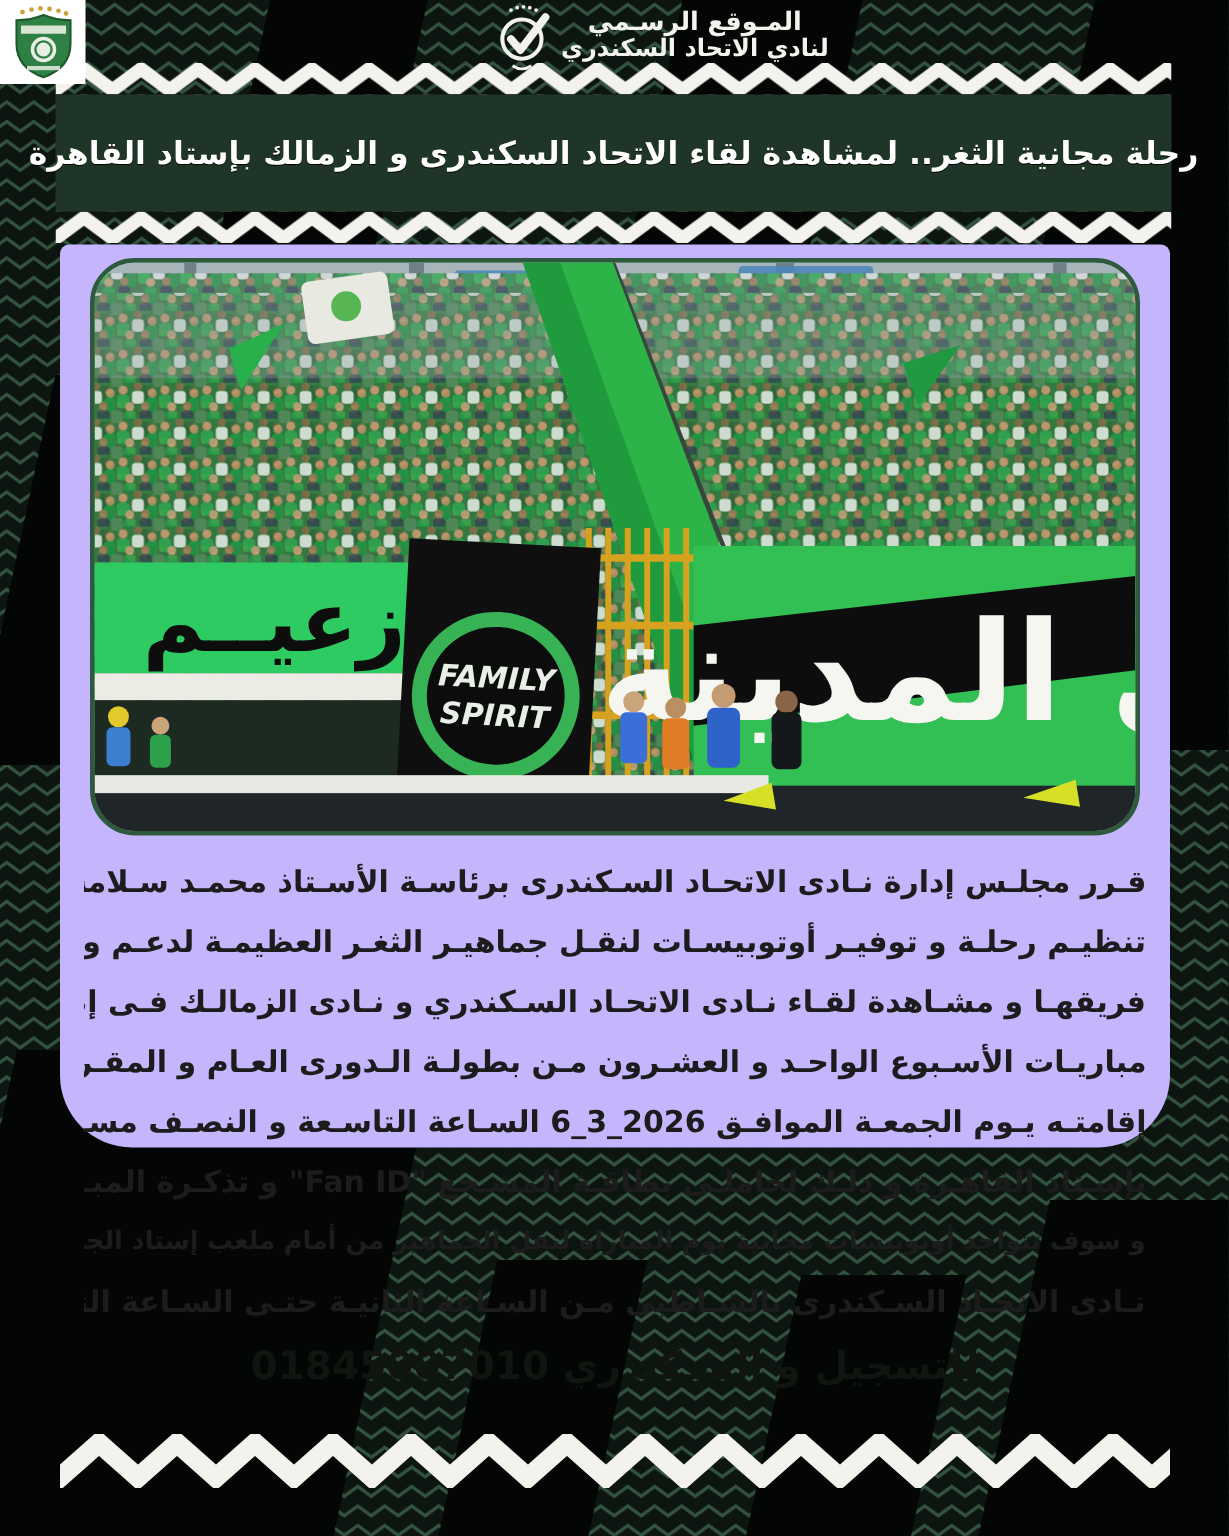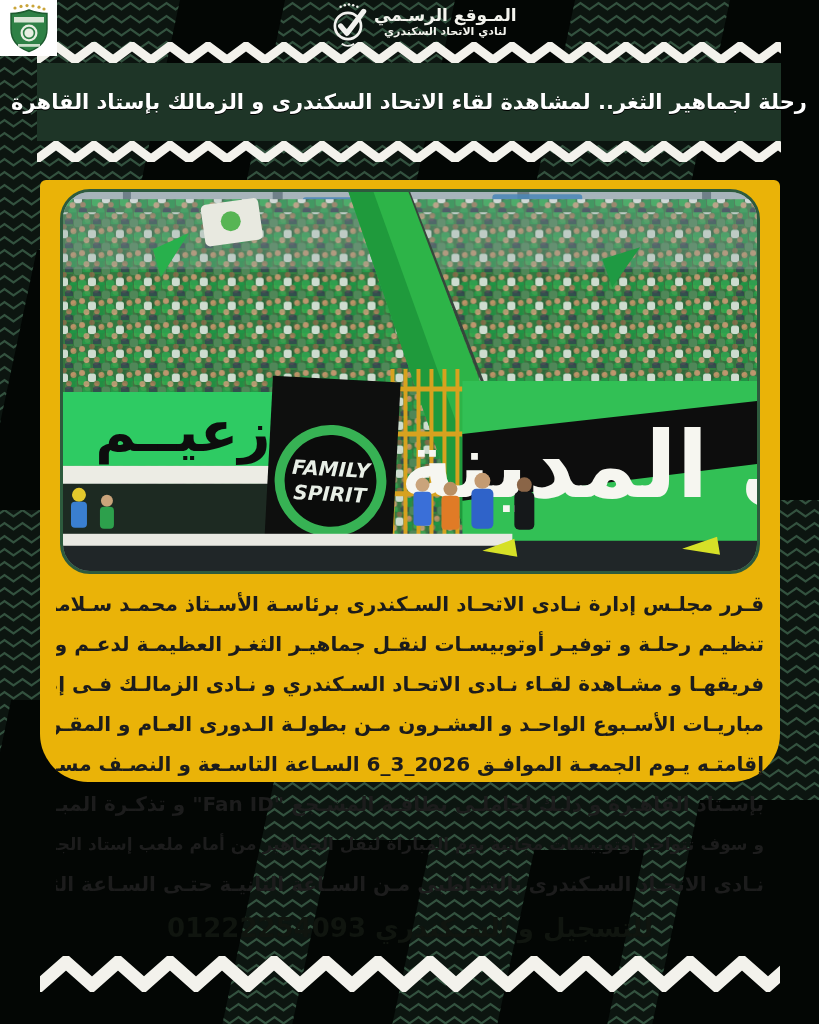--- a/index.html
+++ b/index.html
@@ -8,31 +8,31 @@
   .bg-svg{position:absolute;left:0;top:0;z-index:0;}
 
   
   .logo-box{position:absolute;left:0;top:0;width:57px;height:56px;background:#ffffff;
             z-index:3;display:flex;align-items:center;justify-content:center;}
 
   
   .site-badge{position:absolute;left:328px;top:2px;z-index:3;display:flex;align-items:flex-start;gap:4px;}
   .site-badge .txt{direction:rtl;text-align:center;color:#f4f4ee;font-weight:bold;padding-top:4px;}
   .site-badge .l1{font-size:17px;line-height:18px;letter-spacing:.5px;}
-  .site-badge .l2{font-size:11px;line-height:16px;}
+  .site-badge .l2{font-size:16px;line-height:16px;}
 
   
   .title-band{position:absolute;left:37px;top:42px;width:744px;z-index:2;}
   .title-solid{background:#1e3527;height:78px;display:flex;align-items:center;justify-content:center;}
   .title-text{direction:rtl;white-space:nowrap;color:#ffffff;font-weight:bold;font-size:21px;
               text-shadow:0 1px 0 #000;}
   .zig{display:block;}
 
   
-  .card{position:absolute;left:40px;top:180px;width:740px;height:602px;background:#eab308;
+  .card{position:absolute;left:40px;top:163px;width:740px;height:602px;background:#c4b5fd;
         border-radius:6px 6px 48px 48px;z-index:2;}
   .photo-frame{margin:9px 20px 0 20px;height:379px;border:3px solid #2d5a3d;border-radius:30px;
                overflow:hidden;background:#35753f;}
   .photo-frame svg{display:block;}
 
   .article{direction:rtl;margin-top:10px;padding:0 16px;color:#1c1c1c;font-weight:bold;}
   .article .line{line-height:40px;font-size:20px;text-align:center;white-space:nowrap;overflow:hidden;}
   .article .line.small{font-size:17px;}
   .contact{direction:rtl;margin-top:6px;text-align:center;color:#10150f;font-weight:bold;
            font-size:26px;line-height:36px;}
@@ -104,21 +104,21 @@
 <div class="title-band">
   <svg class="zig" width="744" height="21" viewBox="0 0 744 21" preserveAspectRatio="none" aria-hidden="true">
     <defs>
       <pattern id="zz1" width="76" height="21" patternUnits="userSpaceOnUse">
         <path d="M-19,4 L0,18 L19,4 L38,18 L57,4 L76,18 L95,4" stroke="#f3f2ec" stroke-width="9" fill="none"></path>
       </pattern>
     </defs>
     <rect width="744" height="21" fill="url(#zz1)"></rect>
   </svg>
   <div class="title-solid">
-    <div class="title-text">رحلة لجماهير الثغر.. لمشاهدة لقاء الاتحاد السكندرى و الزمالك بإستاد القاهرة</div>
+    <div class="title-text">رحلة مجانية الثغر.. لمشاهدة لقاء الاتحاد السكندرى و الزمالك بإستاد القاهرة</div>
   </div>
   <svg class="zig" width="744" height="21" viewBox="0 0 744 21" preserveAspectRatio="none" aria-hidden="true">
     <defs>
       <pattern id="zz2" width="76" height="21" patternUnits="userSpaceOnUse">
         <path d="M-19,4 L0,18 L19,4 L38,18 L57,4 L76,18 L95,4" stroke="#f3f2ec" stroke-width="9" fill="none"></path>
       </pattern>
     </defs>
     <rect width="744" height="21" fill="url(#zz2)"></rect>
   </svg>
 </div>
@@ -239,21 +239,21 @@
     <div class="line">فريقهـا و مشـاهدة لقـاء نـادى الاتحـاد السـكندري و نـادى الزمالـك فـى إطـار</div>
     <div class="line">مباريـات الأسـبوع الواحـد و العشـرون مـن بطولـة الـدورى العـام و المقـرر</div>
     <div class="line">إقامتـه يـوم الجمعـة الموافـق ‪6_3_2026‬ السـاعة التاسـعة و النصـف مسـاءً</div>
     <div class="line">بإسـتاد القاهـرة و ذلـك لحاملـى بطاقـة المشـجع "Fan ID" و تذكـرة المبـاراة</div>
     <div class="line small">و سوف تتواجد أوتوبيسات مجانية يوم المباراة لنقل الجماهير من أمام ملعب إستاد الجامعة خلف مقر</div>
     <div class="line">نـادى الاتحـاد السـكندرى بالشـاطبى مـن السـاعة الثانيـة حتـى السـاعة الثالثـة .</div>
   </div>
 
   <div class="contact">
     <span>للتسجيل و السـكندري</span>
-    <span class="num">01222254093</span>
+    <span class="num">01845007010</span>
   </div>
 </div>
 
 <svg class="bottom-zig" width="740" height="36" viewBox="0 0 740 36" preserveAspectRatio="none" aria-hidden="true">
   <defs>
     <pattern id="zz3" width="104" height="36" patternUnits="userSpaceOnUse">
       <path d="M-26,6 L0,29 L26,6 L52,29 L78,6 L104,29 L130,6" stroke="#f3f2ec" stroke-width="13" fill="none"></path>
     </pattern>
   </defs>
   <rect width="740" height="36" fill="url(#zz3)"></rect>

